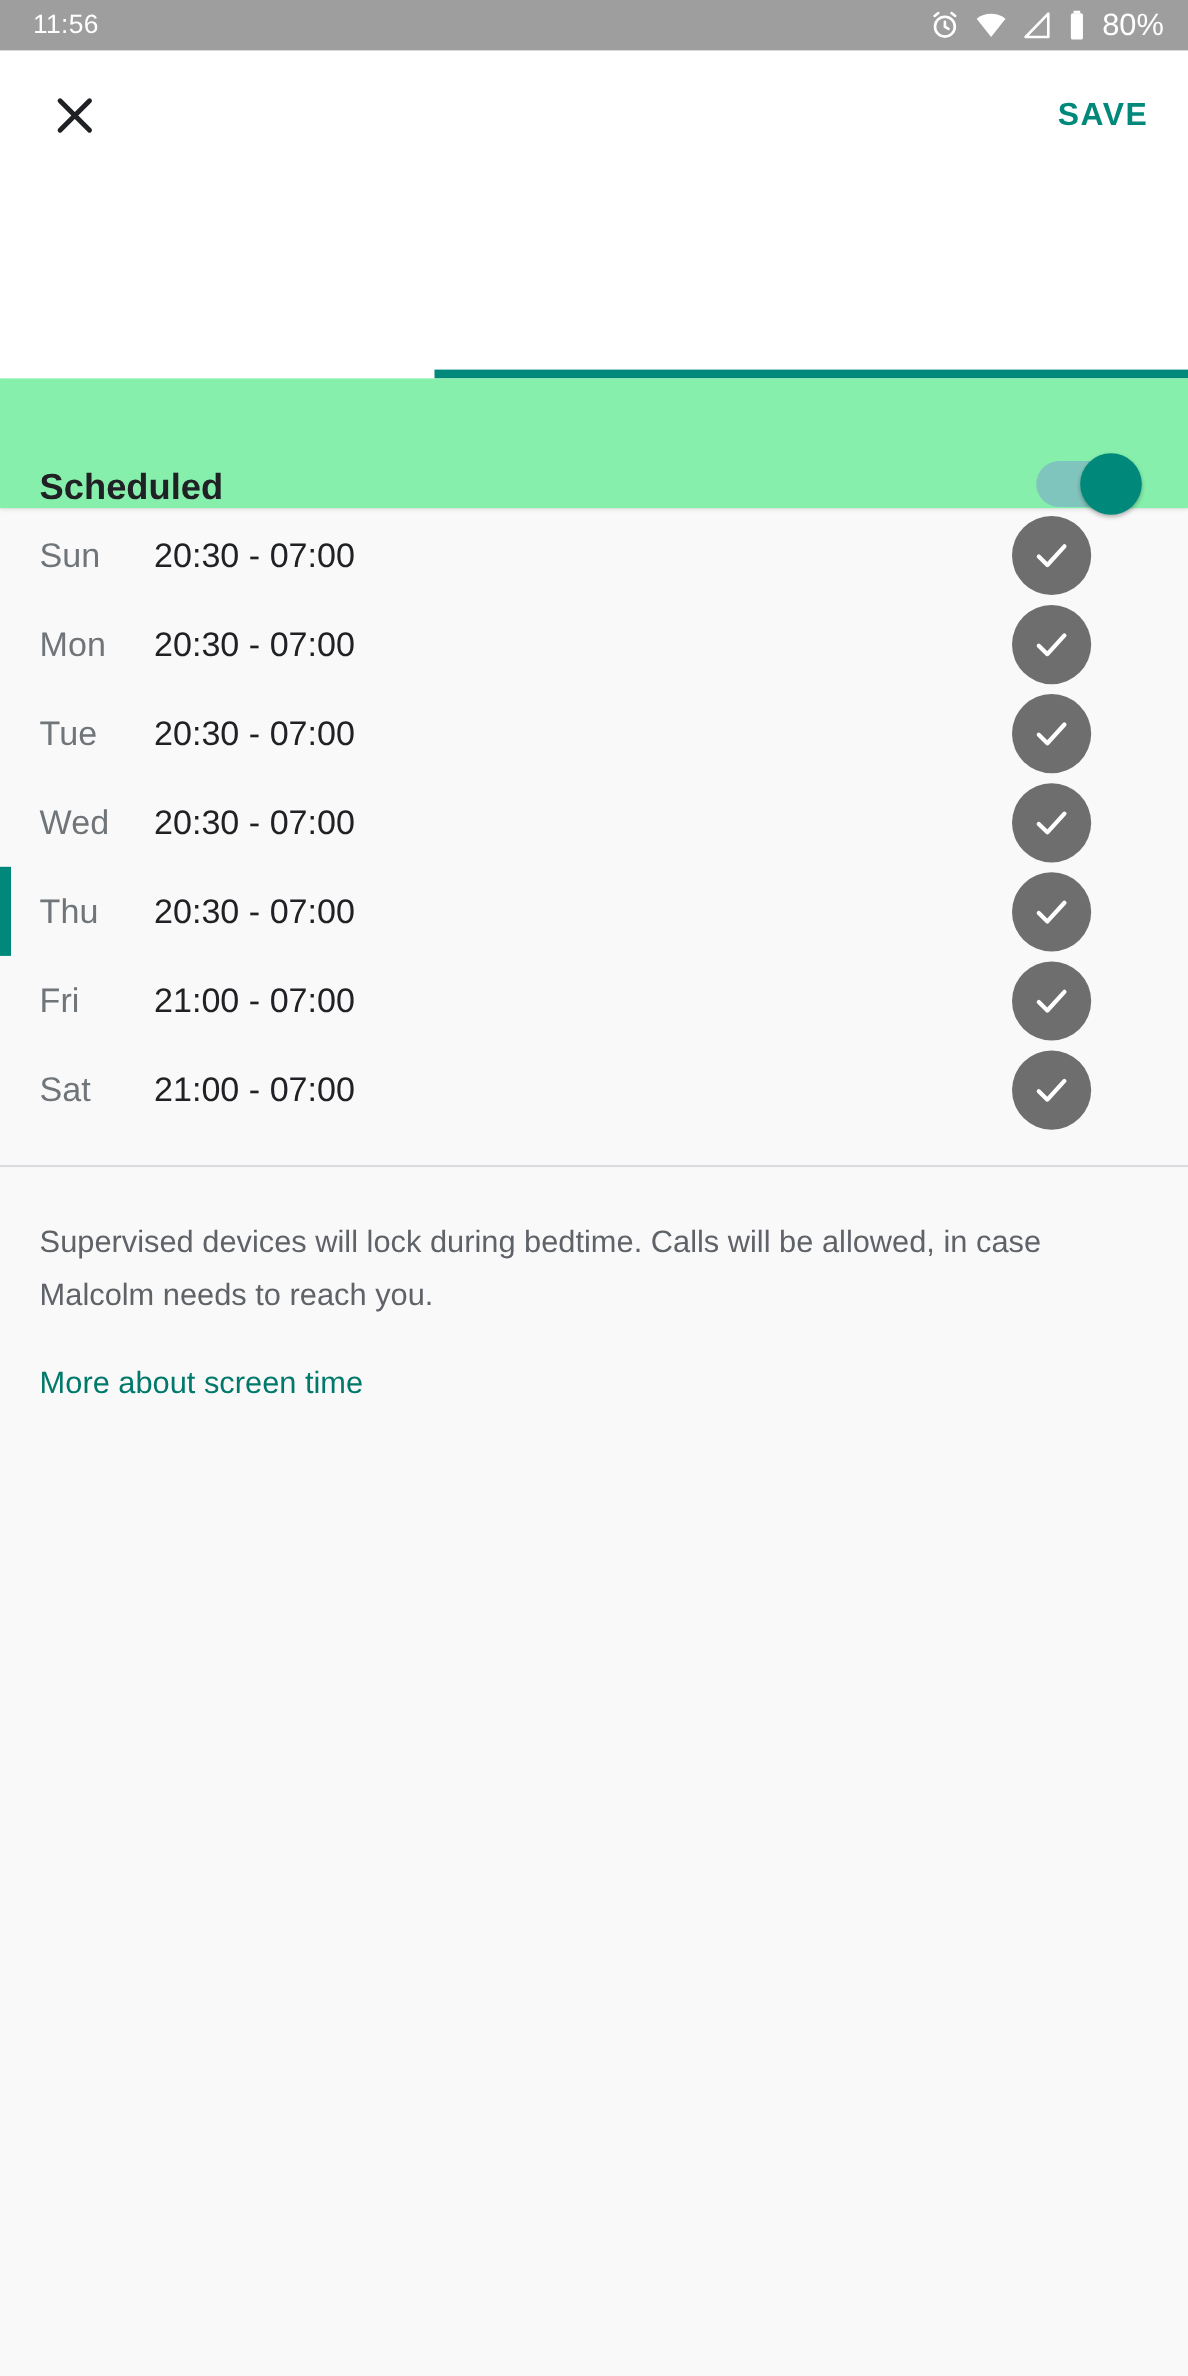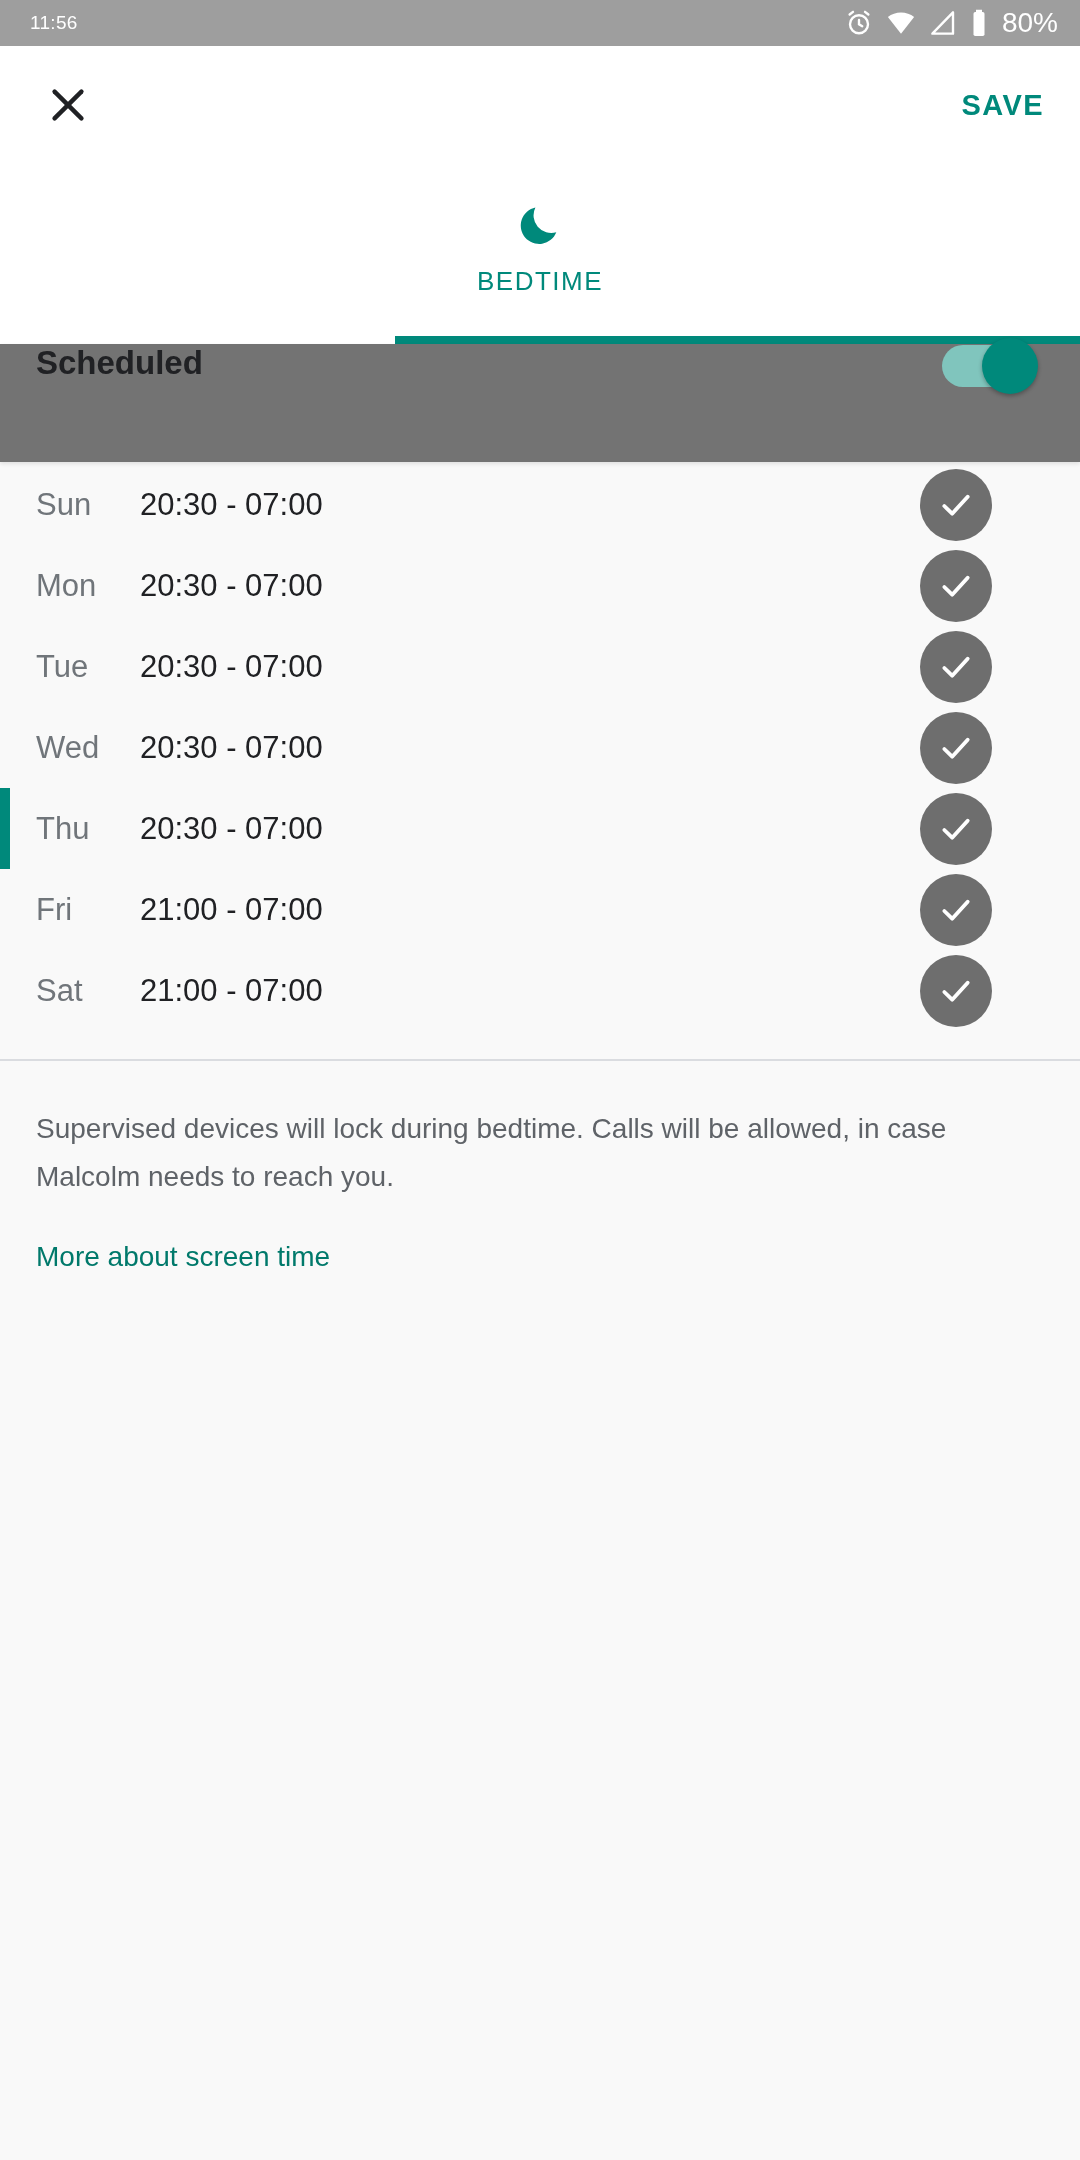--- a/index.html
+++ b/index.html
@@ -20,21 +20,21 @@
     height: 46px;
     background: #9e9e9e;
     display: flex;
     align-items: center;
     justify-content: space-between;
     padding: 0 22px 0 30px;
     box-sizing: border-box;
   }
   .status-time {
     color: #ffffff;
-    font-size: 19px;
+    font-size: 24px;
     letter-spacing: 0.3px;
   }
   .status-icons {
     display: flex;
     align-items: center;
     gap: 12px;
   }
   .status-icons svg { display: block; }
   .battery-pct {
     color: #ffffff;
@@ -95,23 +95,23 @@
     left: 395px;
     right: 0;
     bottom: 0;
     height: 8px;
     background: #00897b;
   }
 
   
   .scheduled-row {
     height: 118px;
-    background: #737373;
-    display: flex;
-    align-items: flex-start;
+    background: #86efac;
+    display: flex;
+    align-items: flex-end;
     justify-content: space-between;
     padding: 0 42px 0 36px;
     box-sizing: border-box;
     box-shadow: 0 2px 4px rgba(0,0,0,0.10);
     position: relative;
     z-index: 2;
   }
   .scheduled-label {
     font-size: 33px;
     color: #202124;
@@ -256,28 +256,20 @@
   <span class="close-btn">
     <svg width="46" height="46" viewBox="0 0 24 24" stroke="#202124" stroke-width="2.3" stroke-linecap="round">
       <path d="M5 5 L19 19"></path>
       <path d="M19 5 L5 19"></path>
     </svg>
   </span>
   <span class="save-btn">SAVE</span>
 </div>
 
 <div class="tabs">
-  <div class="tab active">
-    <span class="tab-icon">
-      <svg width="46" height="46" viewBox="0 0 24 24">
-        <path d="M20.5 16.3 A9.2 9.2 0 0 1 9.6 3.4 A9.6 9.6 0 1 0 20.5 16.3 Z" fill="#00897b"></path>
-      </svg>
-    </span>
-    <span class="tab-label">BEDTIME</span>
-  </div>
   <div class="tab-underline"></div>
 </div>
 
 <div class="scheduled-row">
   <span class="scheduled-label">Scheduled</span>
   <span class="toggle">
     <span class="toggle-track"></span>
     <span class="toggle-thumb"></span>
   </span>
 </div>

